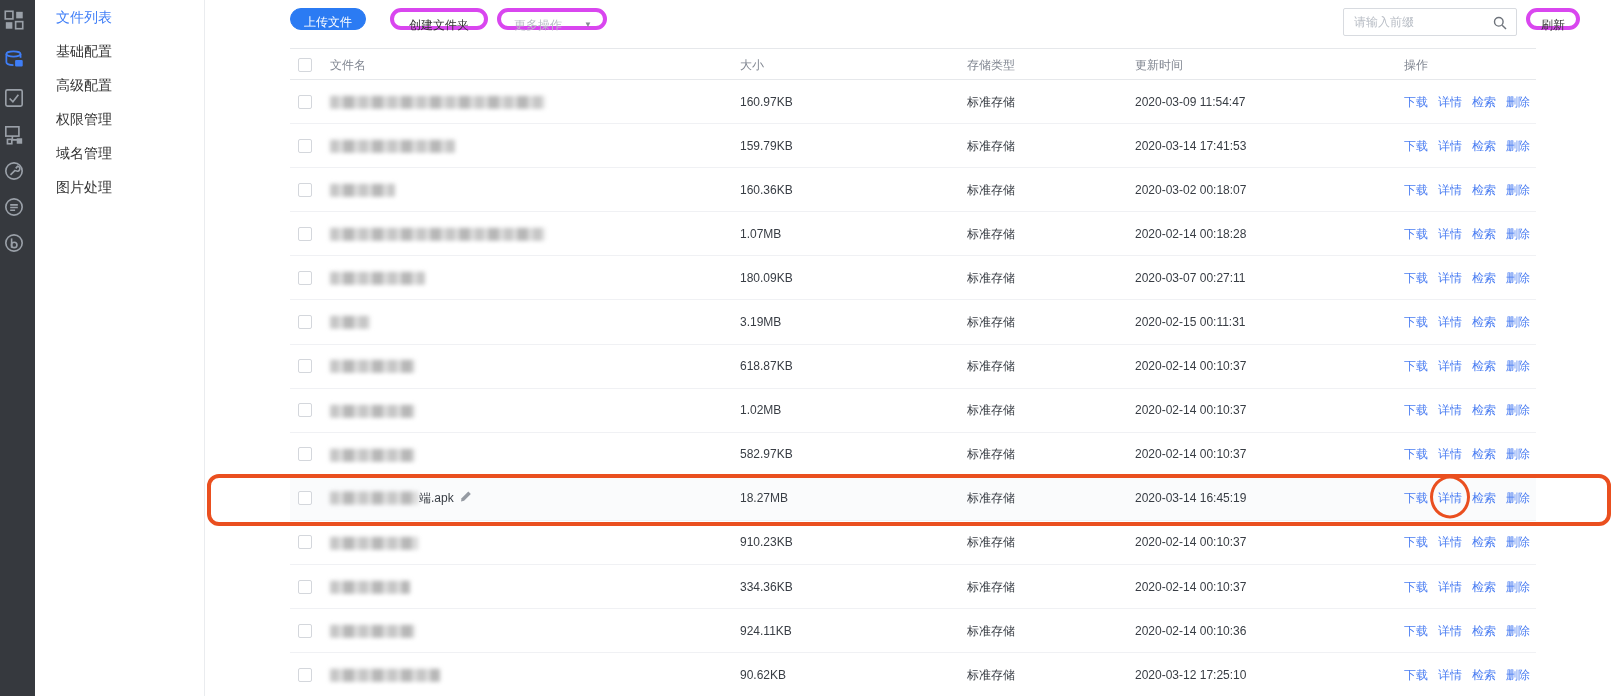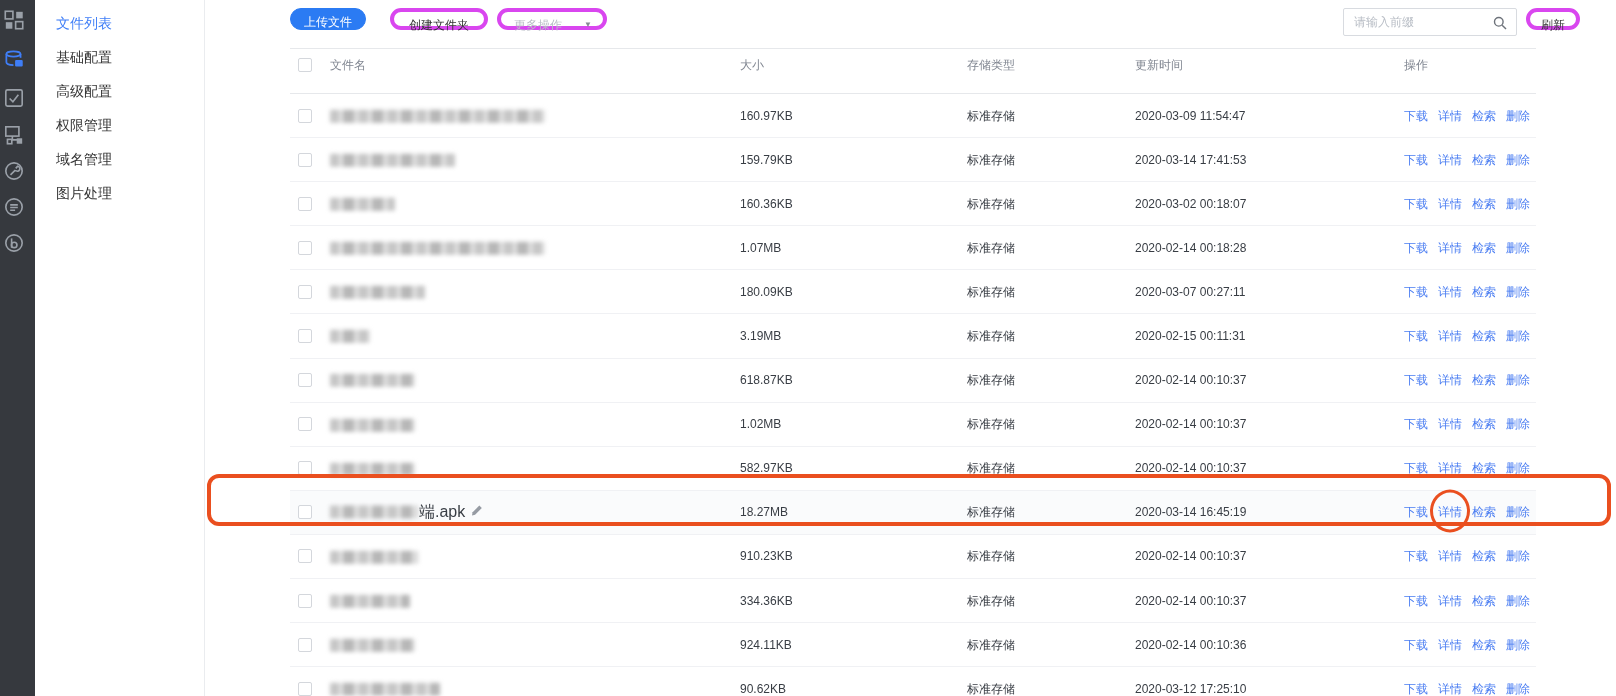--- a/index.html
+++ b/index.html
@@ -7,21 +7,21 @@
               font-family:"Liberation Sans","DejaVu Sans",sans-serif; }
 
   
   .rail { position:absolute; left:0; top:0; width:35px; height:696px; background:#36393e; z-index:3; }
   .rail-icon { position:absolute; left:2px; width:24px; height:24px; color:#9aa0a8; cursor:pointer; }
   .rail-icon svg { width:24px; height:24px; display:block; }
   .rail-icon.active { color:#3f7ef7; }
 
   
   .side { position:absolute; left:35px; top:0; width:170px; height:696px; background:#fff;
-          border-right:1px solid #eaecef; z-index:2; padding-top:6px; }
+          border-right:1px solid #eaecef; z-index:2; }
   .side-item { height:34px; line-height:34px; padding-left:21px; font-size:14px; color:#333; cursor:pointer; }
   .side-item.active { color:#3f7ef7; }
 
   
   .btn { position:absolute; top:8px; height:22px; font-size:12px; line-height:26px; text-align:center;
          border-radius:12px; cursor:pointer; white-space:nowrap; }
   .btn-primary { left:290px; width:76px; background:#2b7bf3; border:1px solid #2b7bf3; color:#fff; }
   .btn-plain   { background:#fff; border:4px solid #d946ef; color:#333; }
   .btn-create  { left:390px; width:98px; }
   .btn-more    { left:497px; width:110px; color:#b9bec6; text-align:left; padding-left:13px; }
@@ -29,33 +29,33 @@
   .search-box  { position:absolute; left:1343px; top:8px; width:174px; height:28px;
                  border:1px solid #d8dbe0; border-radius:2px; background:#fff; }
   .search-box input { position:absolute; left:0; top:0; width:146px; height:26px; border:none; outline:none;
                  padding:0 0 0 10px; font-size:12px; color:#333; font-family:inherit; background:transparent; }
   .search-box input::placeholder { color:#b9bec6; }
   .search-box .mag { position:absolute; right:9px; top:7px; cursor:pointer; }
   .btn-refresh { left:1526px; width:54px;text-align:center; }
 
   
   .table { position:absolute; left:290px; top:48px; width:1246px; }
-  .thead { position:relative; height:46px; border-top:1px solid #e6e8eb; border-bottom:1px solid #e6e8eb; }
+  .thead { position:relative; height:32px; border-top:1px solid #e6e8eb; border-bottom:1px solid #e6e8eb; }
   .thead .hcell { position:absolute; top:0; line-height:32px; font-size:12px; color:#808691; white-space:nowrap; }  .c-name { left:40px; } .c-size { left:450px; }
   .c-stor { left:645px;margin-left:32px; } .c-time { left:845px; } .c-act { left:1114px; }
 
   .trow { position:relative; height:44.1px; border-bottom:1px solid #f0f1f4; background:#fff; }
   .trow.hl { background:#fafbfc; }
   .cell { position:absolute; top:50%; transform:translateY(-50%); font-size:12px; color:#383d44; white-space:nowrap; }
   .cbox { position:absolute; left:8px; top:50%; transform:translateY(-50%); width:14px; height:14px;
           border:1px solid #d4d7dc; border-radius:2px; background:#fff; cursor:pointer; }
   .blur-chip { display:inline-block; vertical-align:middle; height:13px; border-radius:1px;
           background:repeating-linear-gradient(90deg,#c6c6c6 0 9px,#e3e3e3 9px 13px,#b7b7b7 13px 24px,#dedede 24px 29px);
           filter:blur(2px); }
-  .suffix { display:inline-block; vertical-align:middle; font-size:16px; color:#383d44; margin-left:1px; }
+  .suffix { display:inline-block; vertical-align:middle; font-size:12px; color:#383d44; margin-left:1px; }
   .pencil { display:inline-block; vertical-align:middle; margin-left:6px; cursor:pointer; }
   .alink { display:inline-block; color:#4a7df2; margin-right:10px; cursor:pointer; }
   .alink:last-child { margin-right:0; }
   .alink.circled { position:relative; }
   .alink.circled::after { content:""; position:absolute; left:-8px; right:-8px; top:-14px; bottom:-12px;
           border:3px solid #ea4f1f; border-radius:50%; pointer-events:none; }
 
   
   .annot-rect { position:absolute; left:207px; top:474px; width:1404px; height:52px;
           border:4px solid #ea4f1f; border-radius:12px; pointer-events:none; z-index:6; }

